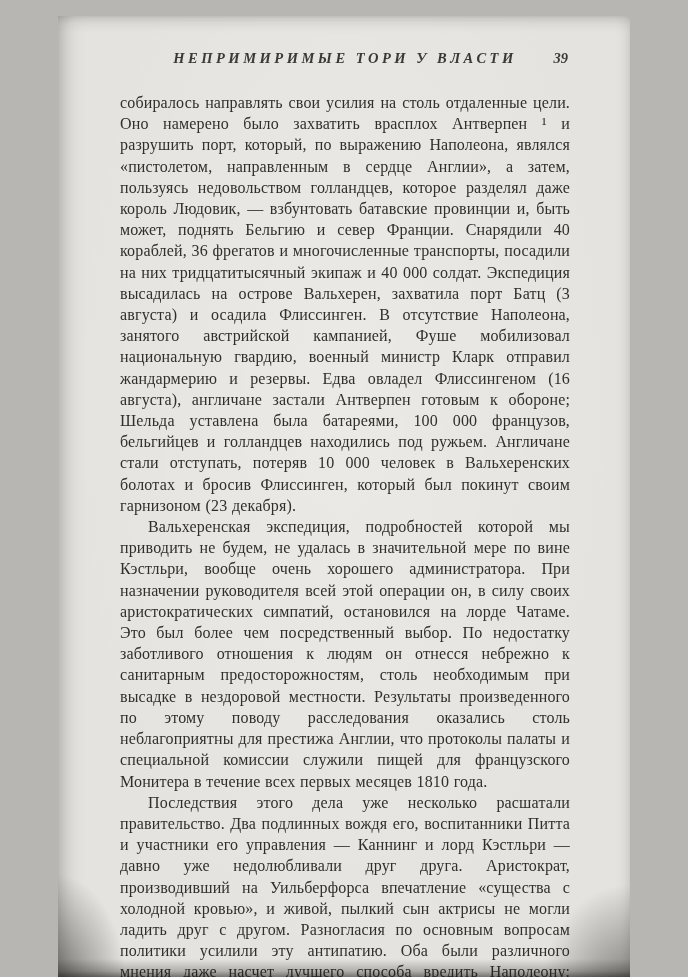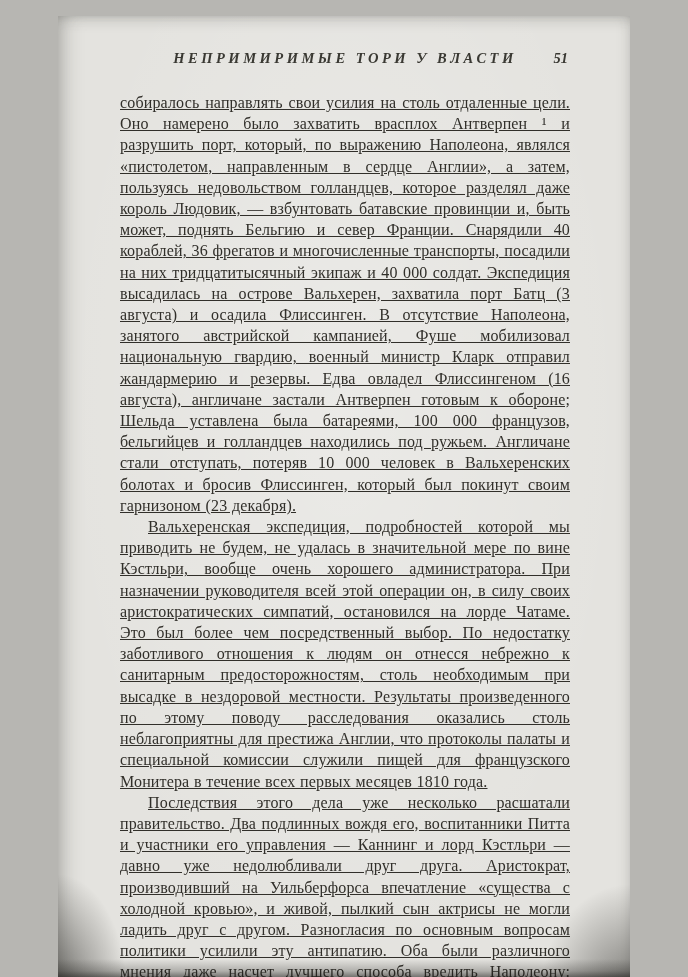--- a/index.html
+++ b/index.html
@@ -55,21 +55,20 @@
   }
   .body-text p {
     margin: 0;
     font-size: 16px;
     line-height: 21.2px;
     text-align: justify;
     text-indent: 28px;
     letter-spacing: 0.15px;
     word-spacing: 0.5px;
     color: #312f2a;
-    text-decoration: underline;
   }
   .body-text p.no-indent {
     text-indent: 0;
   }
   .footnote {
     margin-top: 26px;
   }
   .footnote-rule {
     width: 132px;
     height: 0;
@@ -116,21 +115,21 @@
   }
 </style>
 </head>
 <body>
 
 <div class="page">
   <div class="content">
 
     <div class="header">
       <span class="running-title">НЕПРИМИРИМЫЕ ТОРИ У ВЛАСТИ</span>
-      <span class="page-number">51</span>
+      <span class="page-number">39</span>
     </div>
 
     <div class="body-text">
       <p class="no-indent">собиралось направлять свои усилия на столь отдаленные цели. Оно намерено было захватить врасплох Антверпен ¹ и разрушить порт, который, по выражению Наполеона, являлся «пистолетом, направленным в сердце Англии», а затем, пользуясь недовольством голландцев, которое разделял даже король Людовик, — взбунтовать батавские провинции и, быть может, поднять Бельгию и север Франции. Снарядили 40 кораблей, 36 фрегатов и многочисленные транспорты, посадили на них тридцатитысячный экипаж и 40 000 солдат. Экспедиция высадилась на острове Вальхерен, захватила порт Батц (3 августа) и осадила Флиссинген. В отсутствие Наполеона, занятого австрийской кампанией, Фуше мобилизовал национальную гвардию, военный министр Кларк отправил жандармерию и резервы. Едва овладел Флиссингеном (16 августа), англичане застали Антверпен готовым к обороне; Шельда уставлена была батареями, 100 000 французов, бельгийцев и голландцев находились под ружьем. Англичане стали отступать, потеряв 10 000 человек в Вальхеренских болотах и бросив Флиссинген, который был покинут своим гарнизоном (23 декабря).</p>
       <p>Вальхеренская экспедиция, подробностей которой мы приводить не будем, не удалась в значительной мере по вине Кэстльри, вообще очень хорошего администратора. При назначении руководителя всей этой операции он, в силу своих аристократических симпатий, остановился на лорде Чатаме. Это был более чем посредственный выбор. По недостатку заботливого отношения к людям он отнесся небрежно к санитарным предосторожностям, столь необходимым при высадке в нездоровой местности. Результаты произведенного по этому поводу расследования оказались столь неблагоприятны для престижа Англии, что протоколы палаты и специальной комиссии служили пищей для французского Монитера в течение всех первых месяцев 1810 года.</p>
       <p>Последствия этого дела уже несколько расшатали правительство. Два подлинных вождя его, воспитанники Питта и участники его управления — Каннинг и лорд Кэстльри — давно уже недолюбливали друг друга. Аристократ, производивший на Уильберфорса впечатление «существа с холодной кровью», и живой, пылкий сын актрисы не могли ладить друг с другом. Разногласия по основным вопросам политики усилили эту антипатию. Оба были различного мнения даже насчет лучшего способа вредить Наполеону: Каннинг настаивал на диверсии в Испании, Кэстльри требовал ведения боль-</p>
     </div>
 
     <div class="footnote">
       <div class="footnote-rule"></div>

